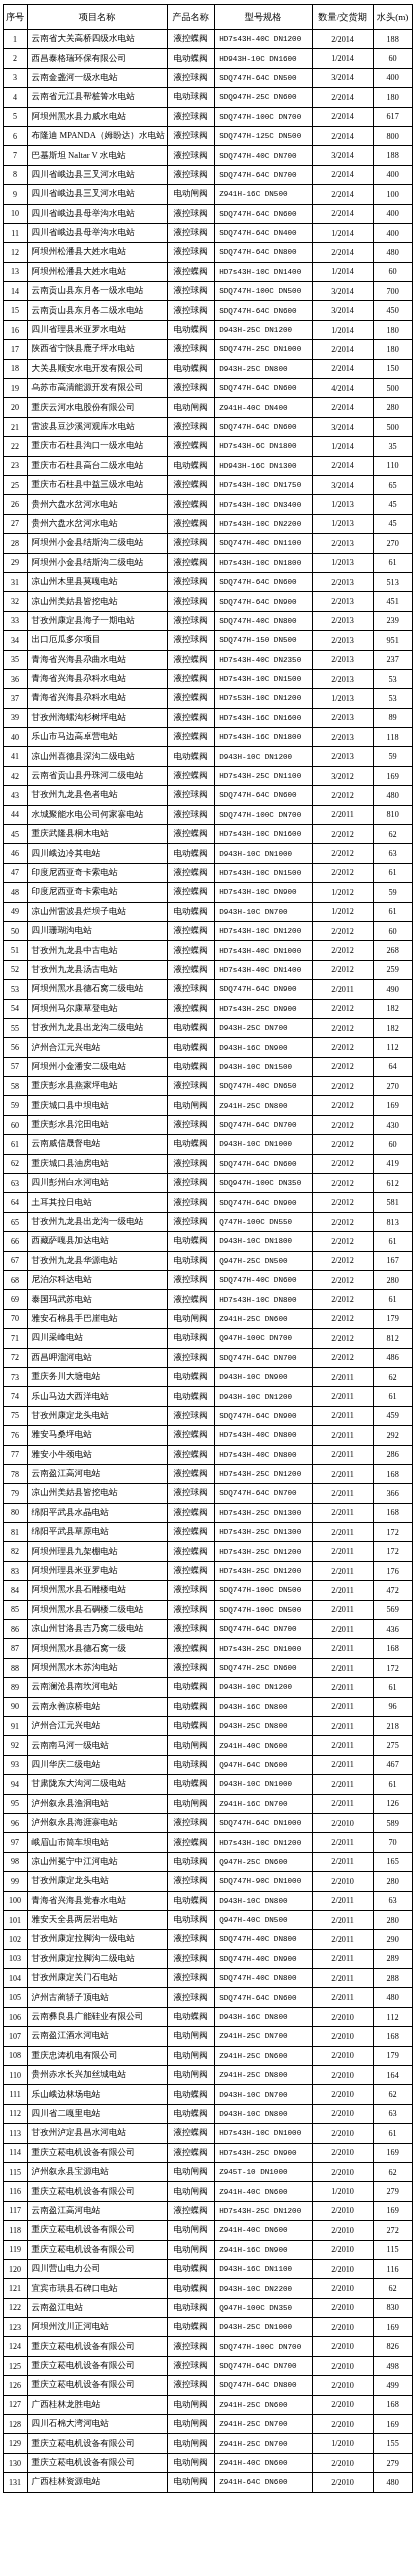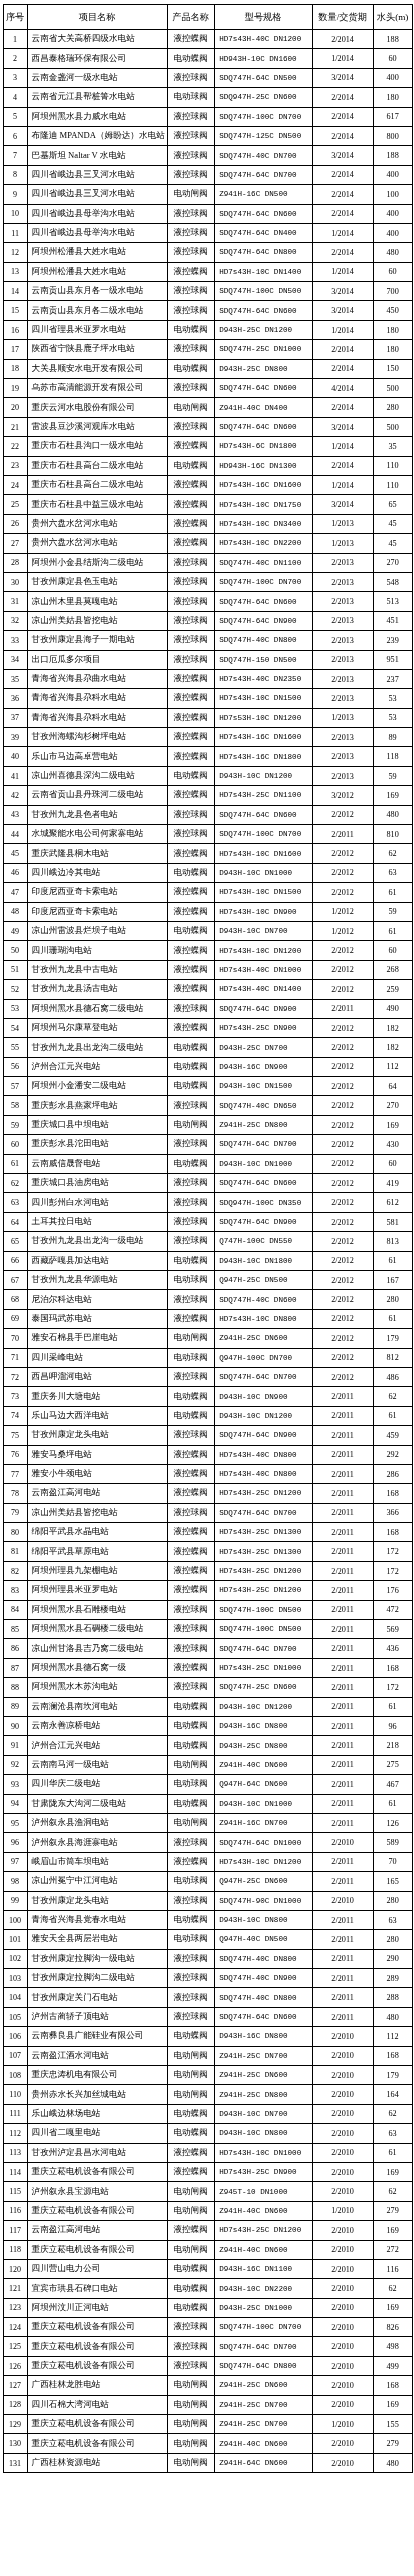--- a/index.html
+++ b/index.html
@@ -266,28 +266,20 @@
         </tr>
         <tr>
           <td class="c0">23</td>
           <td class="c1">重庆市石柱县高台二级水电站</td>
           <td class="c2">电动蝶阀</td>
           <td class="c3">HD943H-16C DN1300</td>
           <td class="c4">2/2014</td>
           <td class="c5">110</td>
         </tr>
         <tr>
-          <td class="c0">24</td>
-          <td class="c1">重庆市石柱县高台二级水电站</td>
-          <td class="c2">液控蝶阀</td>
-          <td class="c3">HD7s43H-16C DN1600</td>
-          <td class="c4">1/2014</td>
-          <td class="c5">110</td>
-        </tr>
-        <tr>
           <td class="c0">25</td>
           <td class="c1">重庆市石柱县中益三级水电站</td>
           <td class="c2">液控蝶阀</td>
           <td class="c3">HD7s43H-10C DN1750</td>
           <td class="c4">3/2014</td>
           <td class="c5">65</td>
         </tr>
         <tr>
           <td class="c0">26</td>
           <td class="c1">贵州六盘水岔河水电站</td>
@@ -306,26 +298,26 @@
         </tr>
         <tr>
           <td class="c0">28</td>
           <td class="c1">阿坝州小金县结斯沟二级电站</td>
           <td class="c2">液控球阀</td>
           <td class="c3">SDQ747H-40C DN1100</td>
           <td class="c4">2/2013</td>
           <td class="c5">270</td>
         </tr>
         <tr>
-          <td class="c0">30</td>
-          <td class="c1">甘孜州康定县色玉电站</td>
-          <td class="c2">液控球阀</td>
-          <td class="c3">SDQ747H-100C DN700</td>
-          <td class="c4">2/2013</td>
-          <td class="c5">548</td>
+          <td class="c0">29</td>
+          <td class="c1">阿坝州小金县结斯沟二级电站</td>
+          <td class="c2">液控蝶阀</td>
+          <td class="c3">HD7s43H-10C DN1800</td>
+          <td class="c4">1/2013</td>
+          <td class="c5">61</td>
         </tr>
         <tr>
           <td class="c0">31</td>
           <td class="c1">凉山州木里县莫嘎电站</td>
           <td class="c2">液控球阀</td>
           <td class="c3">SDQ747H-64C DN600</td>
           <td class="c4">2/2013</td>
           <td class="c5">513</td>
         </tr>
         <tr>
@@ -1002,34 +994,50 @@
         </tr>
         <tr>
           <td class="c0">118</td>
           <td class="c1">重庆立菘电机设备有限公司</td>
           <td class="c2">电动闸阀</td>
           <td class="c3">Z941H-40C DN600</td>
           <td class="c4">2/2010</td>
           <td class="c5">272</td>
         </tr>
         <tr>
+          <td class="c0">119</td>
+          <td class="c1">重庆立菘电机设备有限公司</td>
+          <td class="c2">电动闸阀</td>
+          <td class="c3">Z941H-16C DN900</td>
+          <td class="c4">2/2010</td>
+          <td class="c5">115</td>
+        </tr>
+        <tr>
           <td class="c0">120</td>
           <td class="c1">四川营山电力公司</td>
           <td class="c2">电动蝶阀</td>
           <td class="c3">D943H-16C DN1100</td>
           <td class="c4">2/2010</td>
           <td class="c5">116</td>
         </tr>
         <tr>
           <td class="c0">121</td>
           <td class="c1">宜宾市珙县石碑口电站</td>
           <td class="c2">电动蝶阀</td>
           <td class="c3">D943H-10C DN2200</td>
           <td class="c4">2/2010</td>
           <td class="c5">62</td>
+        </tr>
+        <tr>
+          <td class="c0">122</td>
+          <td class="c1">云南盈江电站</td>
+          <td class="c2">电动球阀</td>
+          <td class="c3">Q947H-100C DN350</td>
+          <td class="c4">2/2010</td>
+          <td class="c5">830</td>
         </tr>
         <tr>
           <td class="c0">123</td>
           <td class="c1">阿坝州汶川正河电站</td>
           <td class="c2">电动蝶阀</td>
           <td class="c3">D943H-25C DN1000</td>
           <td class="c4">2/2010</td>
           <td class="c5">169</td>
         </tr>
         <tr>

